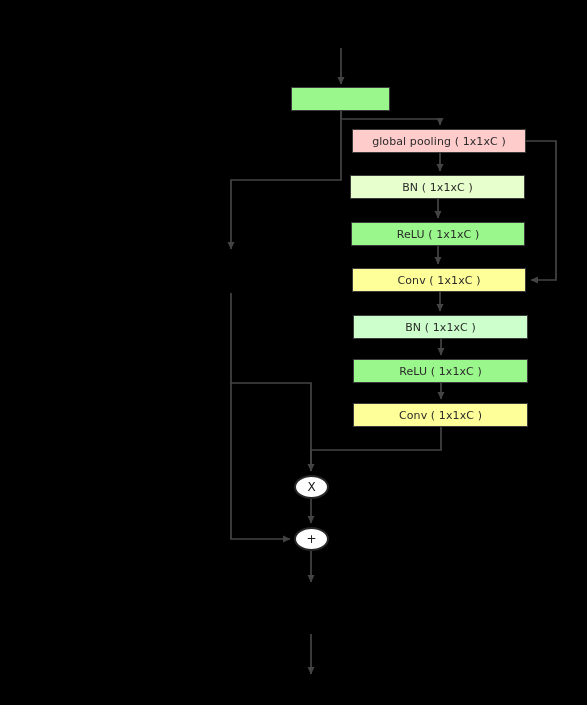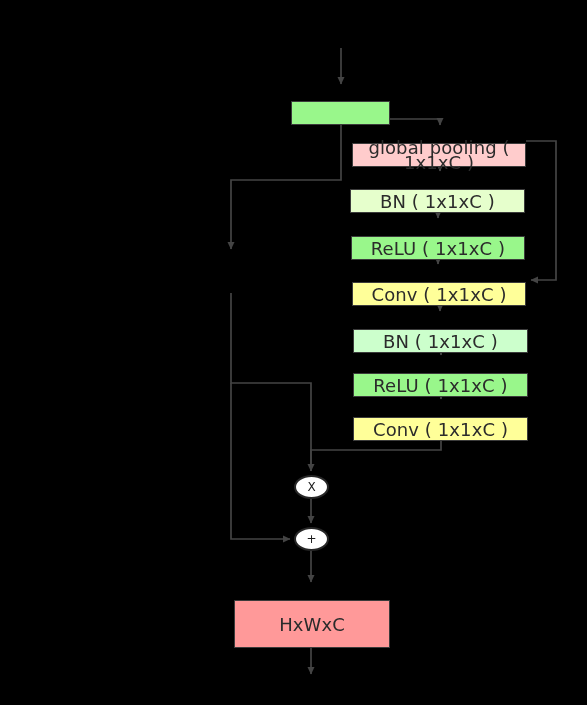--- a/index.html
+++ b/index.html
@@ -25,25 +25,24 @@
   }
   .node {
     position: absolute;
     box-sizing: border-box;
     border: 1.6px solid #3b3b3b;
     display: flex;
     align-items: center;
     justify-content: center;
     text-align: center;
     color: #2b2b2b;
-    font-size: 18px;
+    font-size: 11px;
     line-height: 15px;
     white-space: pre-line;
     letter-spacing: 0.1px;
-    margin-top: 14px;
   }
   .ellipse {
     position: absolute;
     box-sizing: border-box;
     border: 2px solid #262626;
     border-radius: 50%;
     background: #ffffff;
     display: flex;
     align-items: center;
     justify-content: center;
@@ -115,15 +114,14 @@
   <div class="node" style="left:353px;top:315px;width:175px;height:24px;background:#ccffcc;">BN ( 1x1xC )</div>
 
   <div class="node" style="left:353px;top:359px;width:175px;height:24px;background:#99f78b;">ReLU ( 1x1xC )</div>
 
   <div class="node" style="left:353px;top:403px;width:175px;height:24px;background:#ffff99;">Conv ( 1x1xC )</div>
 
   <div class="ellipse" style="left:294px;top:475px;width:35px;height:24px;">X</div>
 
   <div class="ellipse" style="left:294px;top:527px;width:35px;height:24px;">+</div>
 
-  <div class="node" style="left:234px;top:586px;width:156px;height:48px;background:#ff9999;">HxWxC</div>
 
 </div>
 
 </body></html>

